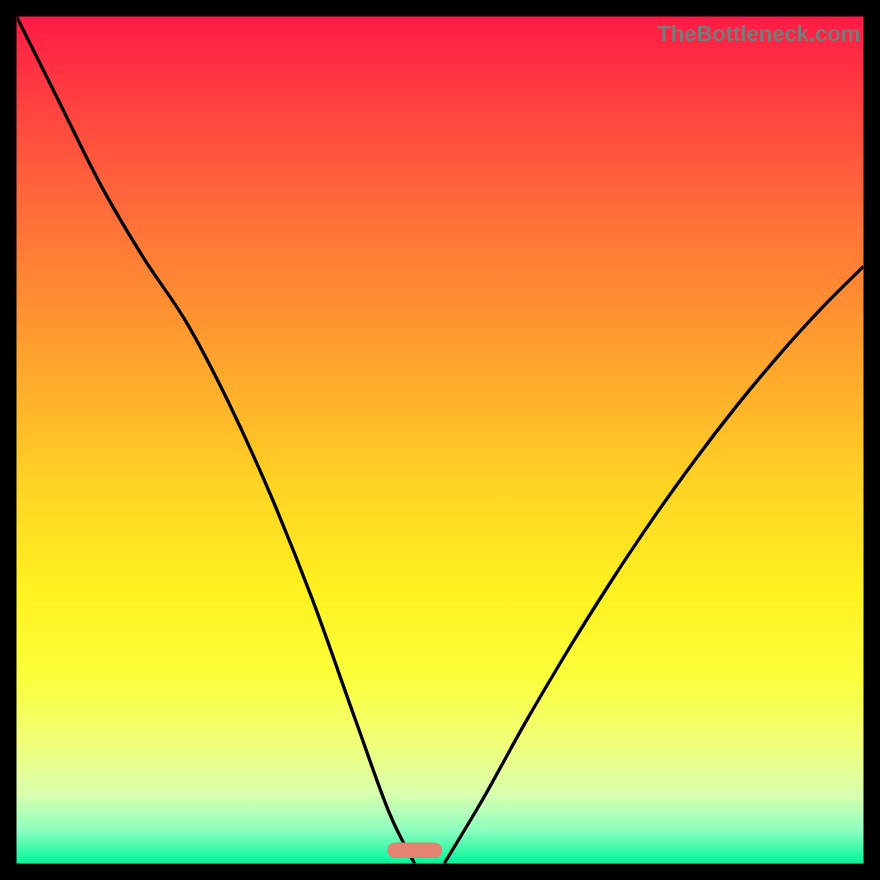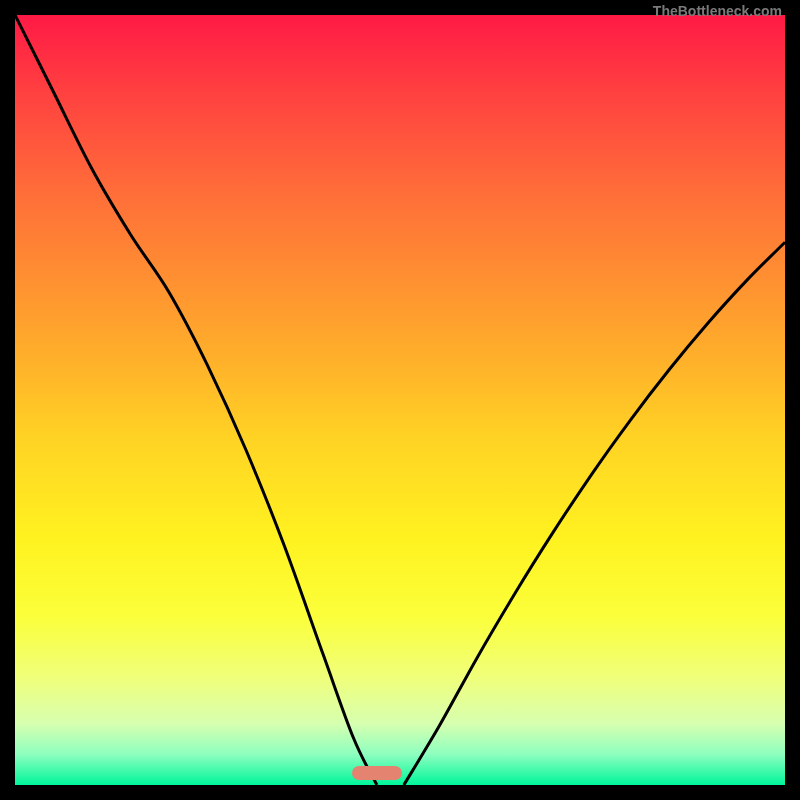--- a/index.html
+++ b/index.html
@@ -5,24 +5,24 @@
   * { margin: 0; padding: 0; box-sizing: border-box; }
   body {
     width: 800px;
     height: 800px;
     background: #000;
     position: relative;
     overflow: hidden;
   }
   .attribution {
     position: absolute;
-    top: 3px;
+    top: 20px;
     right: 18px;
     font-family: Arial, Helvetica, sans-serif;
-    font-size: 14px;
+    font-size: 20px;
     font-weight: bold;
     color: #7a7a7a;
     z-index: 10;
   }
   .plot-area {
     position: absolute;
     left: 15px;
     top: 15px;
     width: 770px;
     height: 770px;

